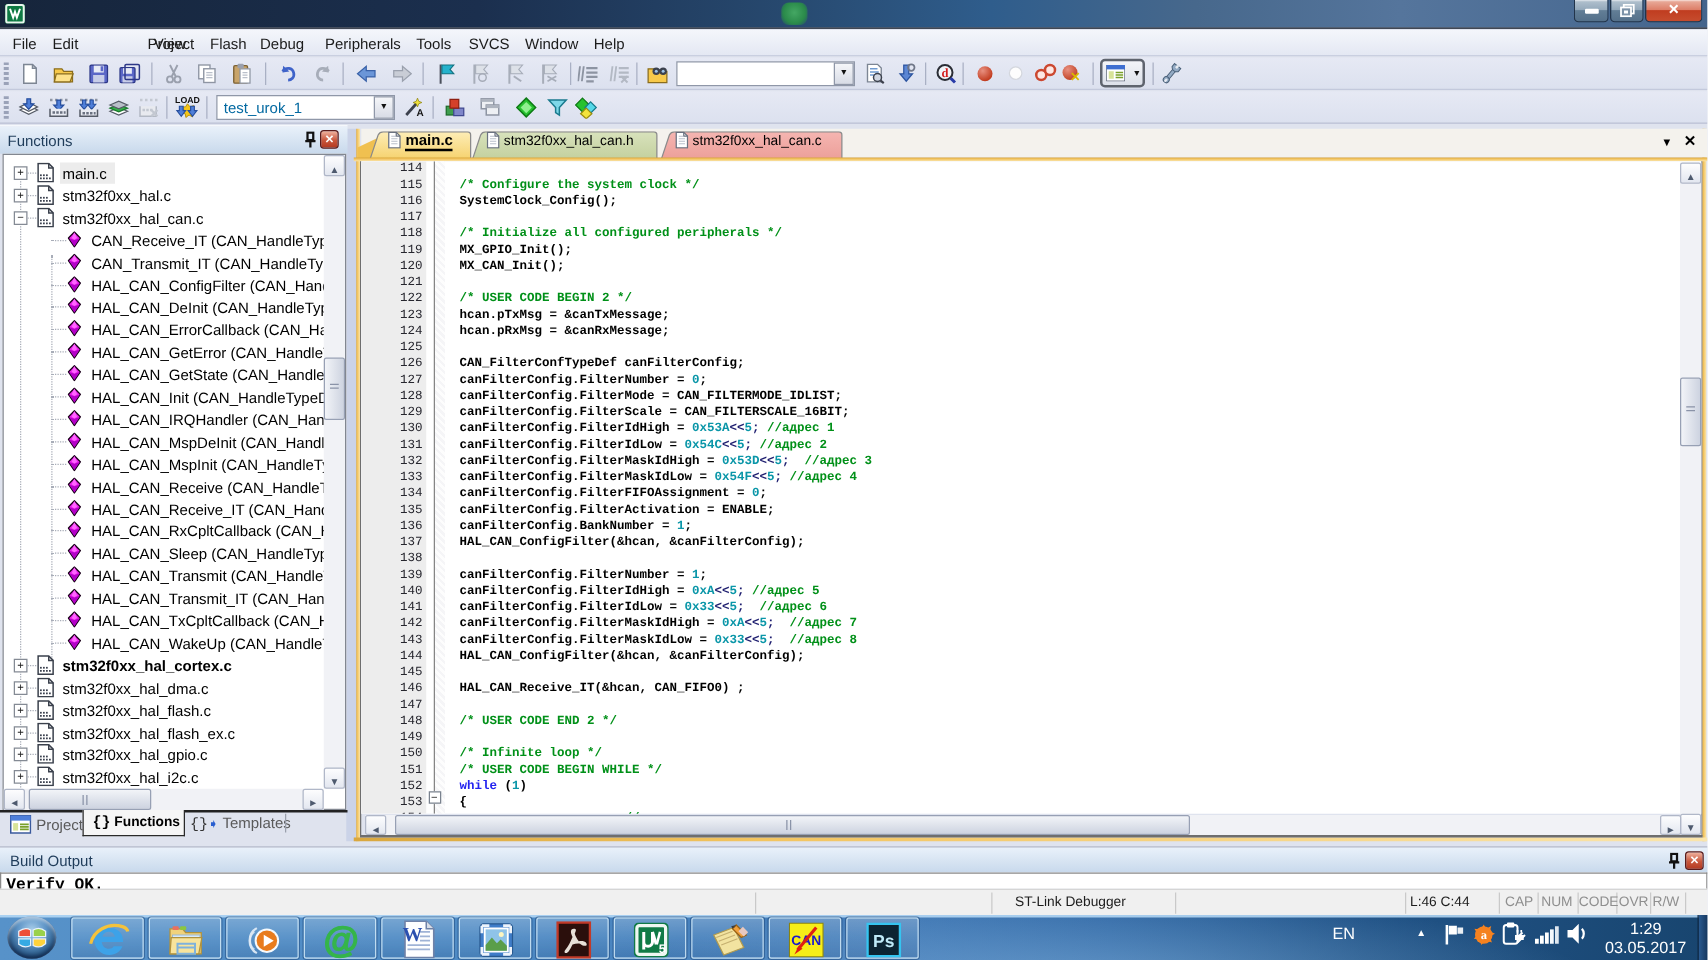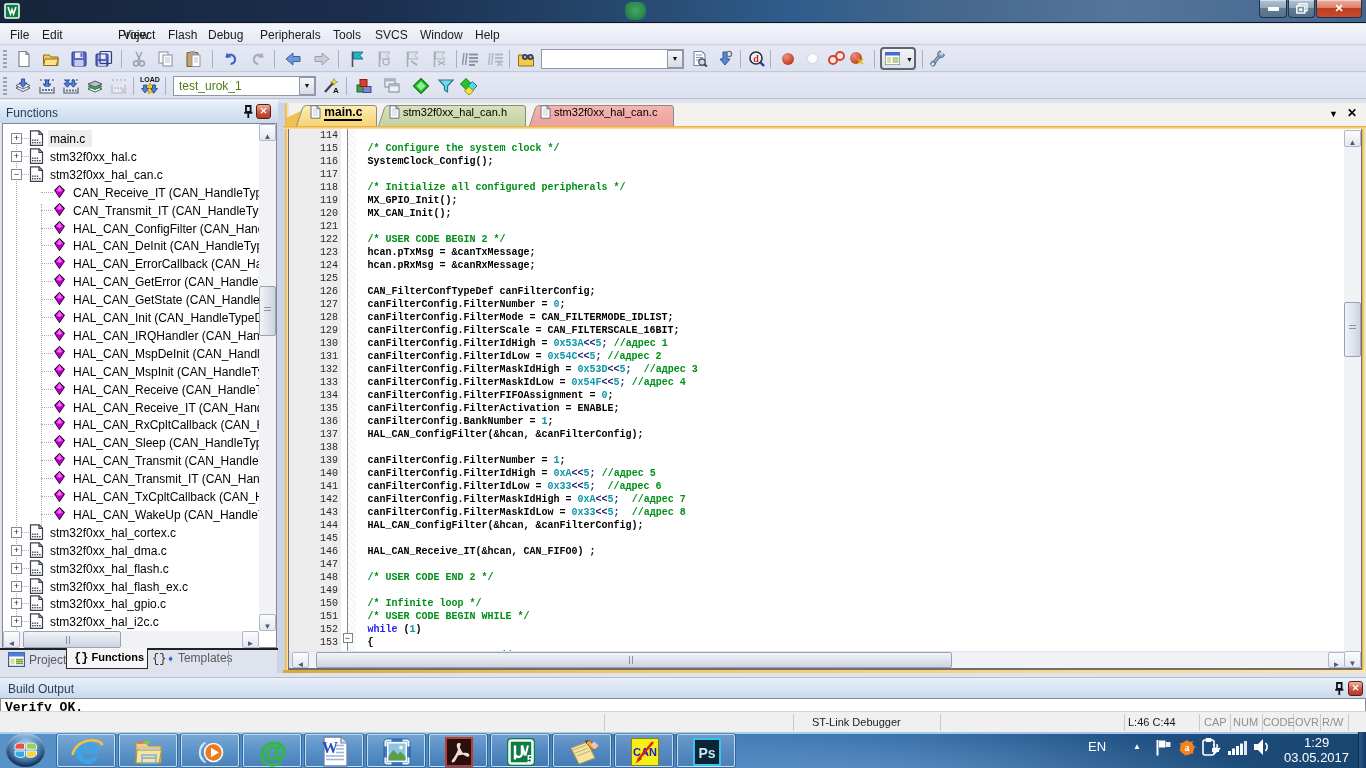--- a/index.html
+++ b/index.html
@@ -316,21 +316,21 @@
 
  <svg class="ticon" style="left:140px;top:2px;width:20px;height:22px;" viewBox="0 0 20 22">
       <text x="10" y="7" font-size="7" font-weight="bold" fill="#111" text-anchor="middle" font-family="Liberation Sans">LOAD</text>
       <path d="M10 8 l2 2.5 l3 -1 l-1 3 l2.5 2 l-3 1 l0.5 3 l-2.8 -1.5 l-2.5 2 l-0.5 -3 l-3 -0.5 l2 -2.5 l-1.8 -2.5 l3 0 z" fill="#f5c518" stroke="#b08a00" stroke-width="0.7"></path>
       <path d="M3.5 9 h3 v3.5 h2 l-3.5 4.5 l-3.5 -4.5 h2 z" fill="#4f7fd9" stroke="#274f9e" stroke-width="0.9" transform="translate(0,1)"></path>
       <path d="M11.5 9 h3 v3.5 h2 l-3.5 4.5 l-3.5 -4.5 h2 z" fill="#4f7fd9" stroke="#274f9e" stroke-width="0.9" transform="translate(1,1)"></path>
     </svg>
  <div class="tsep" style="left:165px"></div>
 
  <div class="abs" style="left:173px;top:3px;width:143px;height:20px;background:#fff;border:1px solid #8f97a8;">
-  <div class="abs" style="left:5px;top:2px;font-size:12px;color:#4d7c0f;">test_urok_1</div>
+  <div class="abs" style="left:5px;top:2px;font-size:12px;color:#0369a1;">test_urok_1</div>
  </div>
  <div class="abs" style="left:299px;top:4px;width:16px;height:18px;background:linear-gradient(#f5f6f9,#d8dce6);border:1px solid #8f97a8;">
       <div style="text-align:center;font-size:7px;line-height:16px;color:#111;">▼</div>
     </div>
 
  <svg class="ticon" style="left:322px" viewBox="0 0 18 18">
       <path d="M3 15 L11 6" stroke="#3c414d" stroke-width="2.2"></path>
       <path d="M12 1.5 l1 2.5 l2.5 1 l-2.5 1 l-1 2.5 l-1 -2.5 l-2.5 -1 l2.5 -1 z" fill="#f0e13c" stroke="#8f8410" stroke-width="0.6"></path>
       <text x="14" y="16" font-size="8" font-weight="bold" fill="#111" text-anchor="middle" font-family="Liberation Sans">A</text>
     </svg>
@@ -616,21 +616,21 @@
           <g fill="#3c4250">
             <rect x="3" y="9.5" width="1.4" height="1.4"></rect>
             <rect x="5.4" y="9.5" width="1.4" height="1.4"></rect>
             <rect x="7.8" y="9.5" width="1.4" height="1.4"></rect>
             <rect x="3" y="12" width="1.4" height="1.4"></rect>
             <rect x="5.4" y="12" width="1.4" height="1.4"></rect>
             <rect x="7.8" y="12" width="1.4" height="1.4"></rect>
             <rect x="10.2" y="12" width="1.4" height="1.4"></rect>
           </g>
         </svg>
-        <span class="lbl" style="left:47px;">stm32f0xx_hal_cortex.c</span>
+        <span class="lbl" style="left:47px;font-weight:bold;">stm32f0xx_hal_cortex.c</span>
       </div>
   <div class="trow" style="top:417.7px;width:273px;">
         <div class="abs" style="left:19px;top:8px;width:7px;height:1px;border-top:1px dotted #a8adb8;"></div>
         <div class="expbox">+</div>
         <svg class="abs" style="left:26px;top:0px" width="15" height="16" viewBox="0 0 15 16">
           <path d="M1.5 0.8 h8.5 l3.5 3.5 v11 h-12 z" fill="#fff" stroke="#3a404c" stroke-width="1.2"></path>
           <path d="M10 0.8 v3.5 h3.5" fill="none" stroke="#3a404c" stroke-width="1.2"></path>
           <g fill="#3c4250">
             <rect x="3" y="9.5" width="1.4" height="1.4"></rect>
             <rect x="5.4" y="9.5" width="1.4" height="1.4"></rect>
@@ -987,21 +987,21 @@
         <path d="M22 4 L7 22" stroke="#e02010" stroke-width="2.5"></path>
         <path d="M4.5 25.5 L11 21 L8 18.5 z" fill="#e02010"></path>
       </svg>
     </div>
  <div class="tkbtn" style="left:677px;">
       <svg class="abs" style="left:15px;top:3px" width="28" height="28" viewBox="0 0 28 28">
         <rect x="1" y="1" width="26" height="26" fill="#0c2433" stroke="#35c4f0" stroke-width="2"></rect>
         <text x="14" y="19.5" font-size="14" font-weight="bold" fill="#bfeaf8" text-anchor="middle" font-family="Liberation Sans">Ps</text>
       </svg>
     </div>
- <div class="tray" style="left:1088px;top:7px;font-size:13px;">EN</div>
+ <div class="tray" style="left:1066px;top:7px;font-size:13px;">EN</div>
  <div class="tray" style="left:1133px;top:10px;font-size:8px;">▲</div>
  <svg class="abs" style="left:1154px;top:6px" width="18" height="18" viewBox="0 0 18 18">
       <path d="M3.5 2 v15.5" stroke="#fff" stroke-width="2"></path>
       <path d="M5 2.5 h6.5 v7 h-6.5 z" fill="#fff"></path>
       <path d="M12 4 h4.5 v5 h-4.5 z" fill="#fff" opacity="0.9"></path>
     </svg>
  <svg class="abs" style="left:1177px;top:6px" width="20" height="20" viewBox="0 0 20 20">
       <circle cx="10" cy="10" r="7" fill="#f58220"></circle>
       <path d="M10 1.5 L11.8 5 L16 2.8 L14.8 7 L19 9 L15 11 L16.5 16 L11.5 14.2 L8 18 L7 13.5 L2 13 L5.2 9.5 L2.5 5 L7.5 5.5 z" fill="#f58220"></path>
       <text x="10" y="13" font-size="10" font-weight="bold" fill="#fff" text-anchor="middle" font-family="Liberation Serif,serif">a</text>

